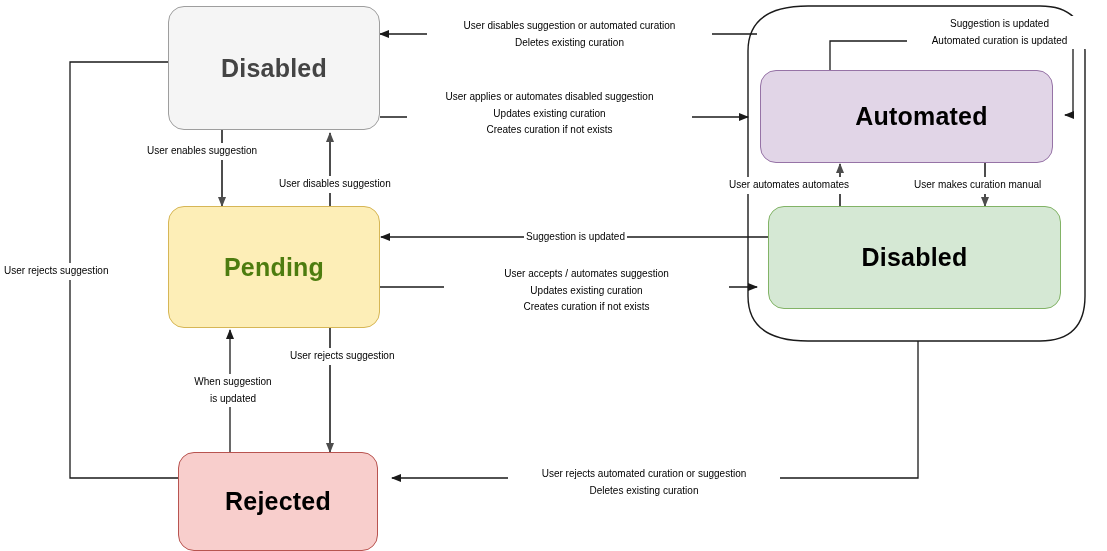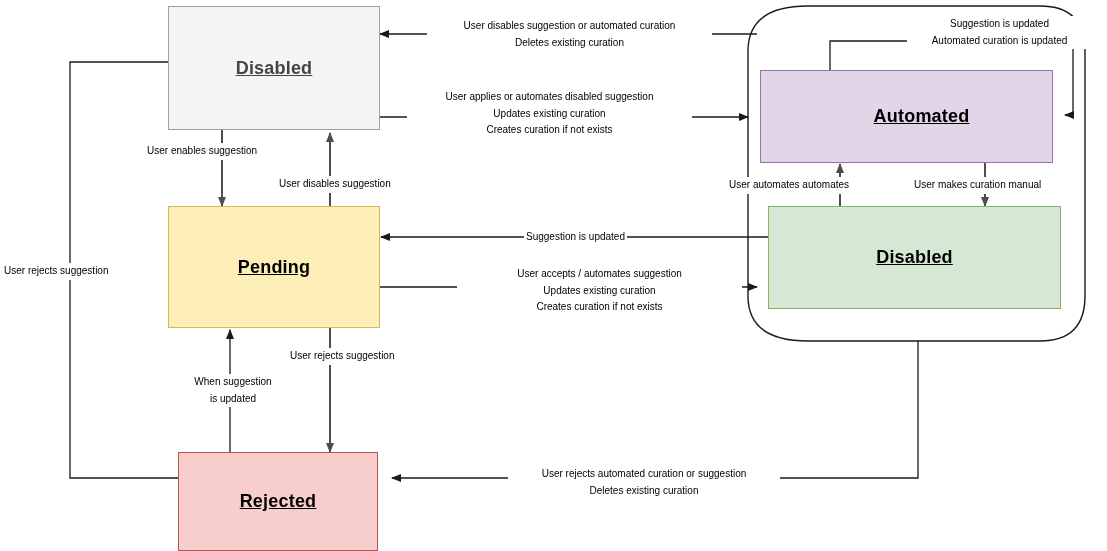--- a/index.html
+++ b/index.html
@@ -20,38 +20,37 @@
   #diagram-svg {
     position: absolute;
     left: 0;
     top: 0;
     width: 1107px;
     height: 551px;
   }
   .state-box {
     position: absolute;
     box-sizing: border-box;
-    border-radius: 0;
+    border-radius: 16px;
     display: flex;
     align-items: center;
     justify-content: center;
     font-weight: bold;
-    font-size: 18px;
+    font-size: 25px;
     letter-spacing: 0.2px;
-    text-decoration: underline;
   }
   .state-disabled {
     background: #f5f5f5;
     border: 1.4px solid #9e9e9e;
     color: #444444;
   }
   .state-pending {
     background: #fdeeb7;
     border: 1.4px solid #d6b656;
-    color: #000000;
+    color: #4d7c0f;
   }
   .state-rejected {
     background: #f8cecc;
     border: 1.4px solid #b85450;
     color: #000000;
   }
   .state-automated {
     background: #e1d5e7;
     border: 1.4px solid #9673a6;
     color: #000000;
@@ -168,21 +167,21 @@
   </div>
 
   <div class="edge-label" style="left:277px; top:176px;">
     <span>User disables suggestion</span>
   </div>
 
   <div class="edge-label center" style="left:524px; top:229px;">
     <span>Suggestion is updated</span>
   </div>
 
-  <div class="edge-label center lines" style="left:455px; top:266px; width:285px;text-align:center;">
+  <div class="edge-label center lines" style="left:442px; top:266px; width:285px;text-align:center;">
     <span>User accepts / automates suggestion</span>
     <span>Updates existing curation</span>
     <span>Creates curation if not exists</span>
   </div>
 
   <div class="edge-label" style="left:727px; top:177px;">
     <span>User automates automates</span>
   </div>
 
   <div class="edge-label" style="left:912px; top:177px;">

